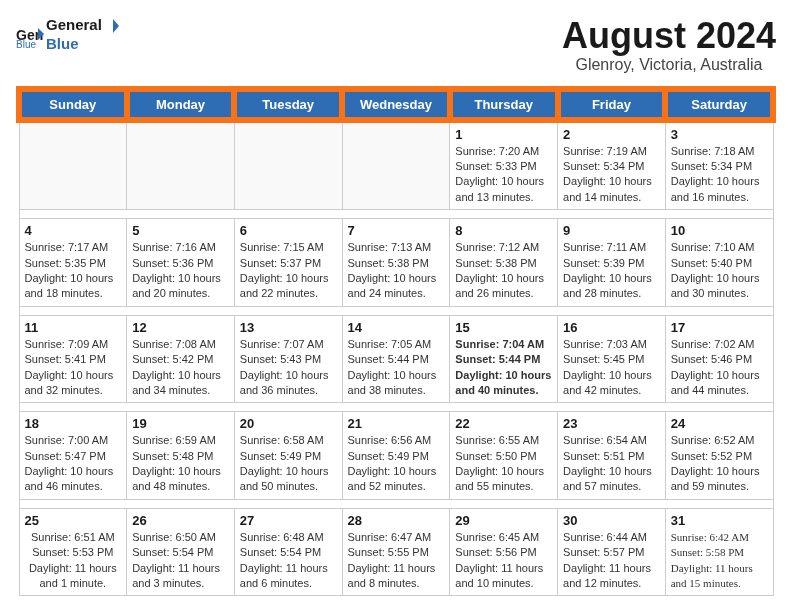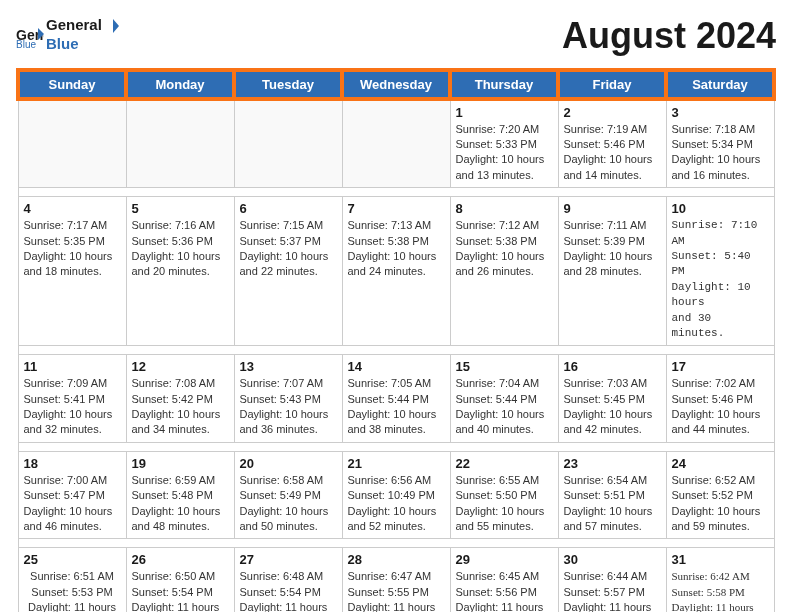--- a/index.html
+++ b/index.html
@@ -44,21 +44,21 @@
       border-collapse: collapse;
       font-size: 11px;
     }
     .calendar th {
       background: #2e6db4;
       color: #fff;
       text-align: center;
       padding: 5px 4px;
       font-size: 13px;
       font-weight: bold;
-      border: 4px solid #f97316;
+      border: 6px solid #f97316;
     }
     .calendar td {
       border: 1px solid #ccc;
       vertical-align: top;
       padding: 4px 5px;
       width: 108px;
       min-height: 80px;
       background: #fff;
     }
     .calendar td.empty {
@@ -95,20 +95,21 @@
       <div style="font-size:15px;font-weight:bold;color:#1a1a1a;">
         <span style="color:#1a1a1a;">General</span><svg width="18" height="18" viewBox="0 0 18 18" style="vertical-align:middle;margin:0 1px;">
             <polygon points="10,2 16,9 10,16" fill="#2e6db4"></polygon>
           </svg>
       </div>
       <div style="font-size:15px;font-weight:bold;color:#2e6db4;">Blue</div>
     </div>
   </div>
   <div class="title-area">
     <div class="month-title">August 2024</div>
+    <div class="location-title">Glenroy, Victoria, Australia</div>
   </div>
 </div>
 
 <table class="calendar">
   <thead>
     <tr>
       <th>Sunday</th>
       <th>Monday</th>
       <th>Tuesday</th>
       <th>Wednesday</th>
@@ -126,21 +127,21 @@
         <td>
           <span class="day-number">1</span>
           <div class="day-info" style="white-space: pre-line;">Sunrise: 7:20 AM
 Sunset: 5:33 PM
 Daylight: 10 hours
 and 13 minutes.</div>
         </td>
         <td>
           <span class="day-number">2</span>
           <div class="day-info" style="white-space: pre-line;">Sunrise: 7:19 AM
-Sunset: 5:46 PM
+Sunset: 5:34 PM
 Daylight: 10 hours
 and 14 minutes.</div>
         </td>
         <td>
           <span class="day-number">3</span>
           <div class="day-info" style="white-space: pre-line;">Sunrise: 7:18 AM
 Sunset: 5:34 PM
 Daylight: 10 hours
 and 16 minutes.</div>
         </td>
@@ -186,21 +187,21 @@
         </td>
         <td>
           <span class="day-number">9</span>
           <div class="day-info" style="white-space: pre-line;">Sunrise: 7:11 AM
 Sunset: 5:39 PM
 Daylight: 10 hours
 and 28 minutes.</div>
         </td>
         <td>
           <span class="day-number">10</span>
-          <div class="day-info" style="white-space: pre-line; font-family: Liberation Mono, monospace;">Sunrise: 7:10 AM
+          <div class="day-info" style="white-space: pre-line;">Sunrise: 7:10 AM
 Sunset: 5:40 PM
 Daylight: 10 hours
 and 30 minutes.</div>
         </td>
       </tr>
       <tr>
         <td colspan="7" class="row-spacer"></td>
       </tr>
       <tr>
         <td>
@@ -226,21 +227,21 @@
         </td>
         <td>
           <span class="day-number">14</span>
           <div class="day-info" style="white-space: pre-line;">Sunrise: 7:05 AM
 Sunset: 5:44 PM
 Daylight: 10 hours
 and 38 minutes.</div>
         </td>
         <td>
           <span class="day-number">15</span>
-          <div class="day-info" style="white-space: pre-line;">Sunrise: 7:04 AM
+          <div class="day-info" style="white-space: pre-line; font-weight: bold;">Sunrise: 7:04 AM
 Sunset: 5:44 PM
 Daylight: 10 hours
 and 40 minutes.</div>
         </td>
         <td>
           <span class="day-number">16</span>
           <div class="day-info" style="white-space: pre-line;">Sunrise: 7:03 AM
 Sunset: 5:45 PM
 Daylight: 10 hours
 and 42 minutes.</div>
@@ -274,21 +275,21 @@
         <td>
           <span class="day-number">20</span>
           <div class="day-info" style="white-space: pre-line;">Sunrise: 6:58 AM
 Sunset: 5:49 PM
 Daylight: 10 hours
 and 50 minutes.</div>
         </td>
         <td>
           <span class="day-number">21</span>
           <div class="day-info" style="white-space: pre-line;">Sunrise: 6:56 AM
-Sunset: 10:49 PM
+Sunset: 5:49 PM
 Daylight: 10 hours
 and 52 minutes.</div>
         </td>
         <td>
           <span class="day-number">22</span>
           <div class="day-info" style="white-space: pre-line;">Sunrise: 6:55 AM
 Sunset: 5:50 PM
 Daylight: 10 hours
 and 55 minutes.</div>
         </td>

